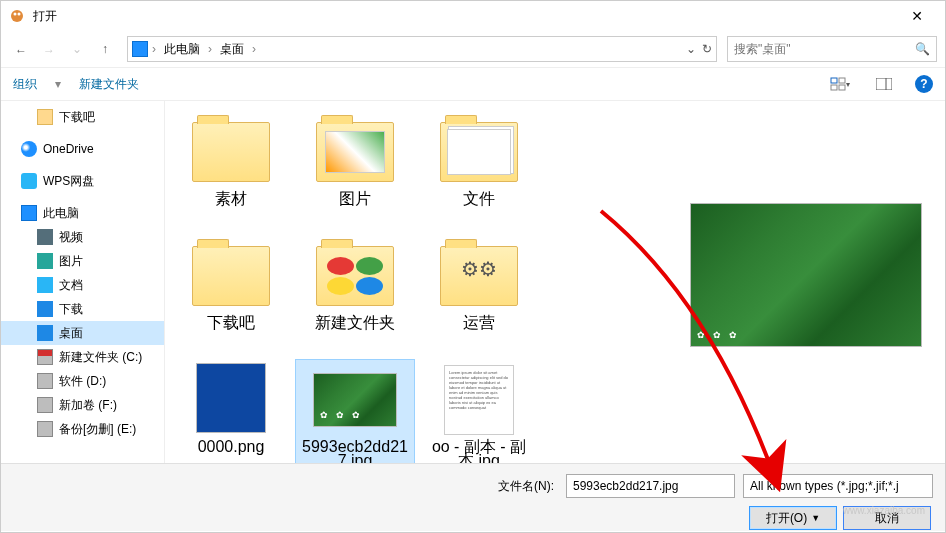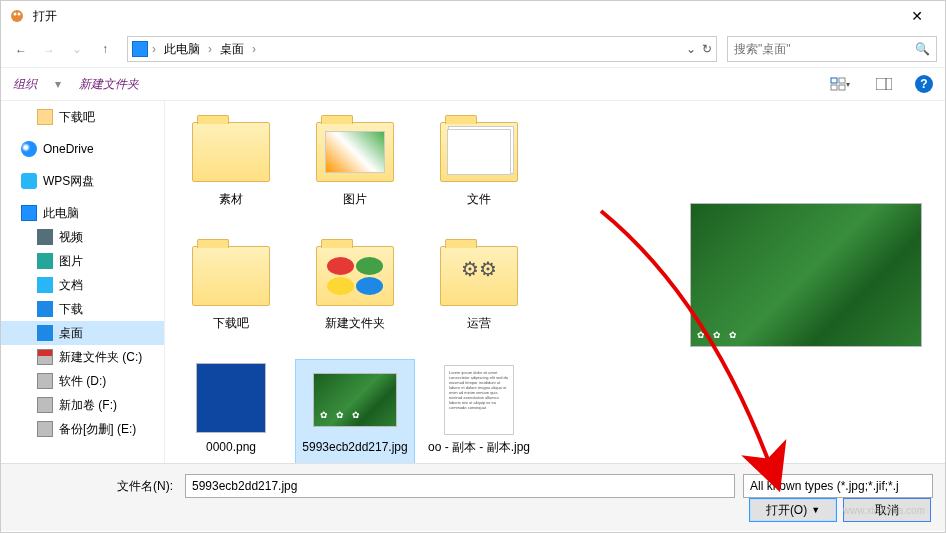--- a/index.html
+++ b/index.html
@@ -16,21 +16,21 @@
 .crumb-box { flex: 1; height: 26px; border: 1px solid #ccc; display: flex; align-items: center; padding: 0 4px; gap: 2px; margin: 0 6px; }
 .crumb-box .pc-icon { width: 16px; height: 16px; background: #1e90ff; border: 1px solid #0a6fd1; }
 .crumb-box .sep { color: #888; padding: 0 2px; }
 .crumb-box .crumb { padding: 2px 4px; cursor: pointer; }
 .crumb-drop { margin-left: auto; display: flex; gap: 6px; color: #555; }
 .search-box { width: 210px; height: 26px; border: 1px solid #ccc; display: flex; align-items: center; padding: 0 6px; color: #888; }
 .search-box input { border: none; outline: none; flex: 1; color: #555; }
 .search-box .mag { color: #555; }
 
 .toolbar { height: 34px; border-top: 1px solid #eee; border-bottom: 1px solid #eee; display: flex; align-items: center; padding: 0 12px; gap: 18px; background: #fff; }
-.toolbar .link { color: #701a75; cursor: pointer; font-style: italic; }
+.toolbar .link { color: #0369a1; cursor: pointer; }
 .toolbar .spacer { flex: 1; }
 .toolbar .tbtn { width: 26px; height: 22px; border: 1px solid transparent; display: flex; align-items: center; justify-content: center; cursor: pointer; }
 .help-icon { width: 18px; height: 18px; border-radius: 50%; background: #0a6fd1; color: #fff; display: flex; align-items: center; justify-content: center; font-weight: bold; }
 
 .body-area { display: flex; height: 362px; }
 .sidebar { width: 164px; border-right: 1px solid #eee; overflow-y: auto; padding-top: 4px; }
 .tree-item { height: 24px; display: flex; align-items: center; padding-left: 20px; gap: 6px; cursor: pointer; white-space: nowrap; }
 .tree-item.sub { padding-left: 36px; }
 .tree-item.selected { background: #cce8ff; }
 .tree-icon { width: 16px; height: 16px; flex-shrink: 0; }
@@ -53,26 +53,26 @@
 .file-item.selected { background: #cce8ff; border: 1px solid #99d1ff; }
 .thumb { width: 86px; height: 72px; margin-bottom: 4px; display: flex; align-items: center; justify-content: center; }
 .thumb-folder { background: linear-gradient(#fff0b8, #ffe083); border: 1px solid #e0b65a; border-radius: 2px; width: 78px; height: 60px; position: relative; }
 .thumb-folder::before { content: ""; position: absolute; top: -8px; left: 4px; width: 30px; height: 8px; background: #ffe083; border: 1px solid #e0b65a; border-bottom: none; border-radius: 2px 2px 0 0; }
 .thumb-img { border: 1px solid #bbb; background: #e8f5e9; }
 .grass { background: linear-gradient(135deg, #1b5e20 0%, #2e7d32 30%, #388e3c 50%, #1b5e20 70%, #2e7d32 100%); position: relative; }
 .grass::after { content: "✿ ✿ ✿"; position: absolute; bottom: 6px; left: 6px; color: #fff; font-size: 9px; letter-spacing: 3px; }
 .icons-thumb { background: #0d47a1; display: grid; grid-template-columns: repeat(4, 1fr); gap: 2px; padding: 4px; }
 .icons-thumb span { background: #42a5f5; border-radius: 3px; }
 .text-thumb { background: #fff; border: 1px solid #ccc; font-size: 4px; line-height: 5px; color: #555; padding: 4px; overflow: hidden; text-align: left; }
-.file-label { font-size: 12px; line-height: 14px; max-width: 110px; word-break: break-all; }
+.file-label { font-size: 16px; line-height: 14px; max-width: 110px; word-break: break-all; }
 
 .preview { width: 278px; padding: 12px; display: flex; align-items: flex-start; justify-content: center; }
 .preview-img { width: 232px; height: 144px; border: 1px solid #bbb; margin-top: 90px; }
 
-.footer { height: 68px; border-top: 1px solid #e0e0e0; background: #f5f5f5; padding: 10px 12px; display: flex; flex-direction: column; position: relative; }
+.footer { height: 68px; border-top: 1px solid #e0e0e0; background: #f5f5f5; padding: 10px 12px; display: flex; flex-direction: column; gap: 8px; position: relative; align-items: flex-end; }
 .fn-row { display: flex; align-items: center; gap: 8px; }
 .fn-label { width: 164px; text-align: right; padding-right: 4px; }
 .fn-input { flex: 1; height: 24px; border: 1px solid #aaa; padding: 0 6px; background: #fff; }
 .filter-box { width: 190px; height: 24px; border: 1px solid #aaa; padding: 0 6px; background: #fff; display: flex; align-items: center; white-space: nowrap; overflow: hidden; }
 .btn-row { display: flex; justify-content: flex-end; gap: 6px; padding-right: 2px; }
 .btn { width: 88px; height: 24px; border: 1px solid #3b82f6; background: #e1e1e1; cursor: pointer; display: flex; align-items: center; justify-content: center; }
 .btn.primary { border: 1px solid #3399ff; box-shadow: inset 0 0 0 1px #bde0ff; }
 
 .arrow-svg { position: absolute; top: 200px; left: 560px; width: 340px; height: 310px; pointer-events: none; z-index: 10; }
 

